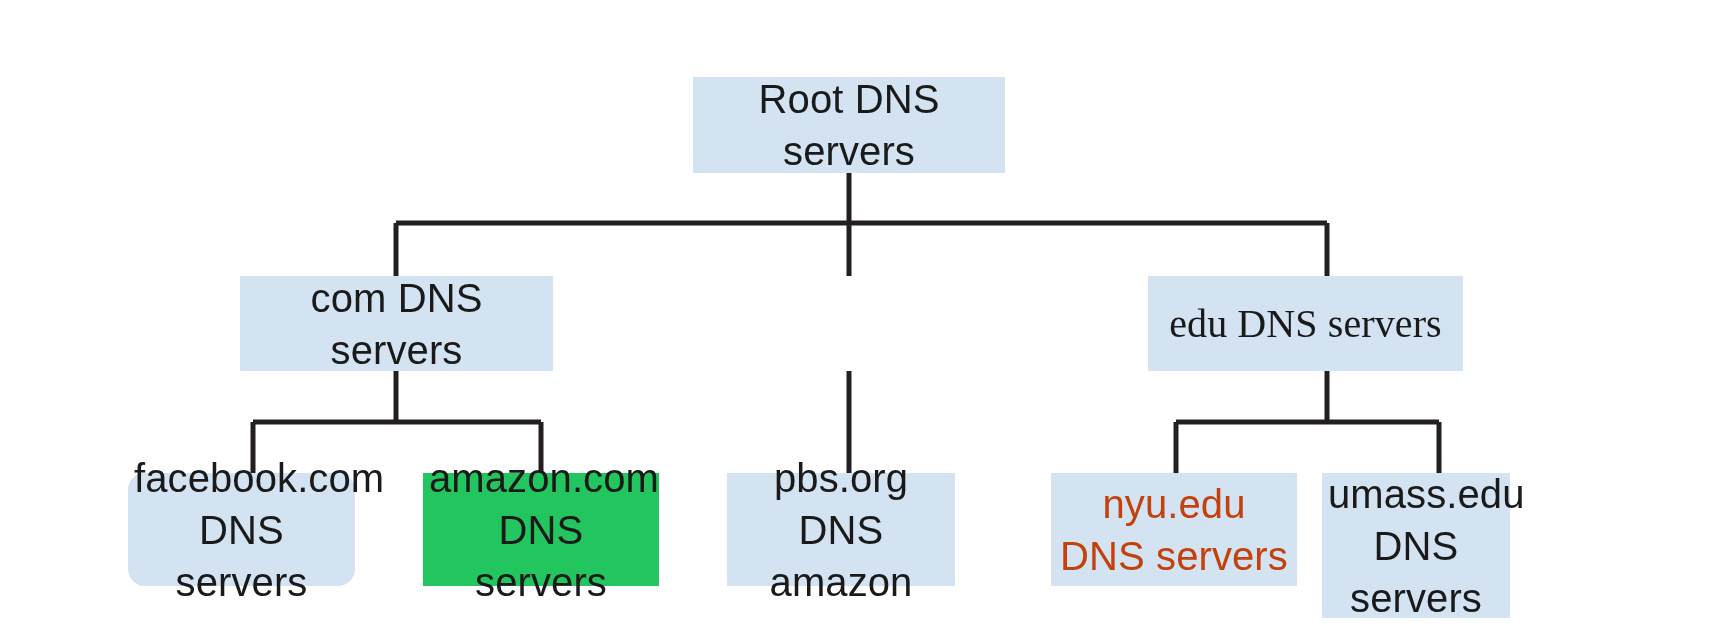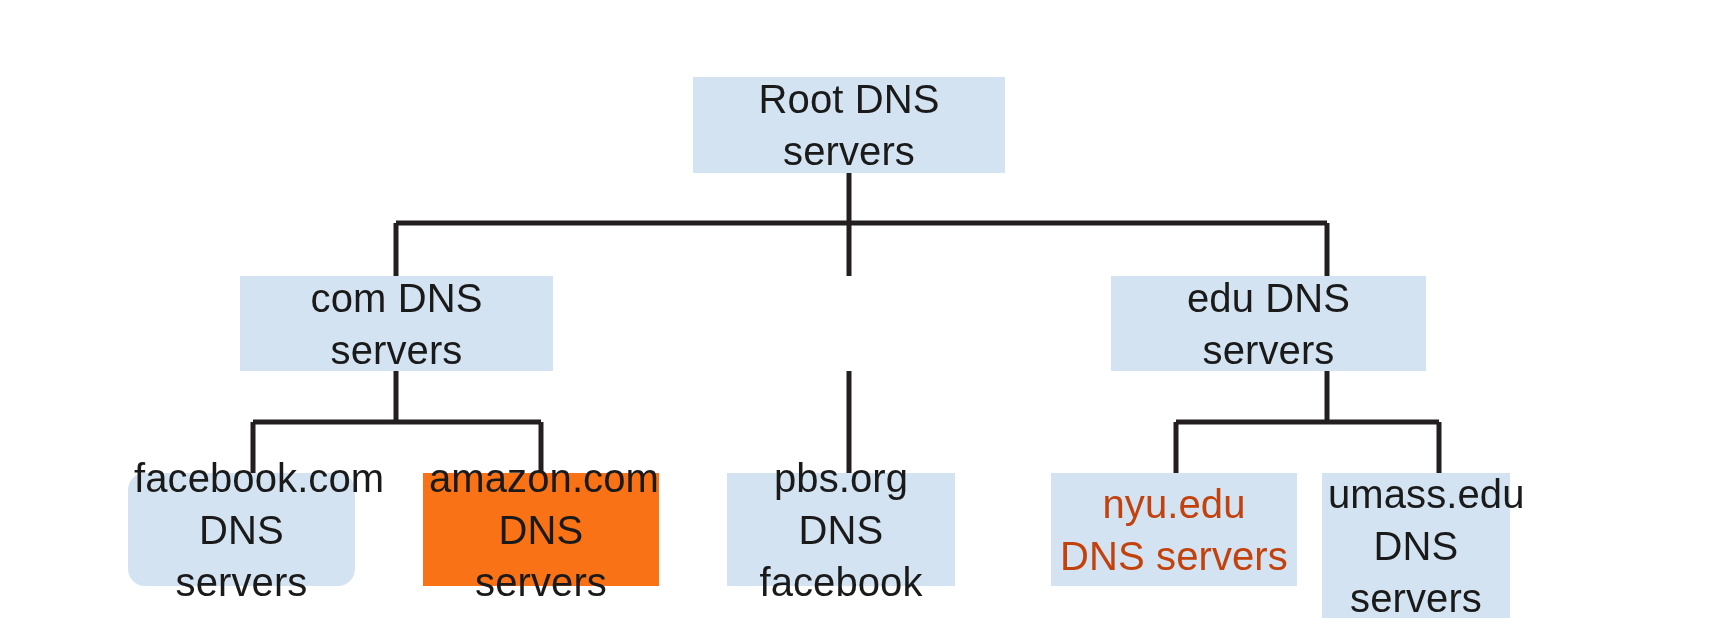--- a/index.html
+++ b/index.html
@@ -74,34 +74,34 @@
       <path d="M 1439 422 L 1439 473"></path>
     </g>
   </svg>
 
   <div class="node" id="node-root" style="left: 693px; top: 77px; width: 312px; height: 96px; background: rgb(211, 227, 241); color: rgb(26, 26, 26);">
     <span class="node-label">Root DNS servers</span>
   </div>
   <div class="node" id="node-com" style="left: 240px; top: 276px; width: 313px; height: 95px; background: rgb(211, 227, 241); color: rgb(26, 26, 26);">
     <span class="node-label">com DNS servers</span>
   </div>
-  <div class="node" id="node-edu" style="left: 1111px; top: 276px; width: 315px; height: 95px; background: rgb(211, 227, 241); color: rgb(26, 26, 26);">
+  <div class="node" id="node-edu" style="left: 1148px; top: 276px; width: 315px; height: 95px; background: rgb(211, 227, 241); color: rgb(26, 26, 26); font-family: Liberation Serif, serif;">
     <span class="node-label">edu DNS servers</span>
   </div>
   <div class="node" id="node-facebook" style="left: 128px; top: 473px; width: 227px; height: 113px; background: rgb(211, 227, 241); color: rgb(26, 26, 26); border-radius: 17px;">
     <span class="node-label">facebook.com
 DNS servers</span>
   </div>
-  <div class="node" id="node-amazon" style="left: 423px; top: 473px; width: 236px; height: 113px; background: #f97316; color: rgb(26, 26, 26);">
+  <div class="node" id="node-amazon" style="left: 423px; top: 473px; width: 236px; height: 113px; background: #22c55e; color: rgb(26, 26, 26);">
     <span class="node-label">amazon.com
 DNS servers</span>
   </div>
   <div class="node" id="node-pbs" style="left: 727px; top: 473px; width: 228px; height: 113px; background: rgb(211, 227, 241); color: rgb(26, 26, 26);">
     <span class="node-label">pbs.org
-DNS facebook</span>
+DNS amazon</span>
   </div>
   <div class="node" id="node-nyu" style="left: 1051px; top: 473px; width: 246px; height: 113px; background: rgb(211, 227, 241); color: #c2410c;">
     <span class="node-label">nyu.edu
 DNS servers</span>
   </div>
   <div class="node" id="node-umass" style="left: 1322px; top: 473px; width: 188px; height: 145px; background: rgb(211, 227, 241); color: rgb(26, 26, 26);">
     <span class="node-label">umass.edu
 DNS servers</span>
   </div>
 

